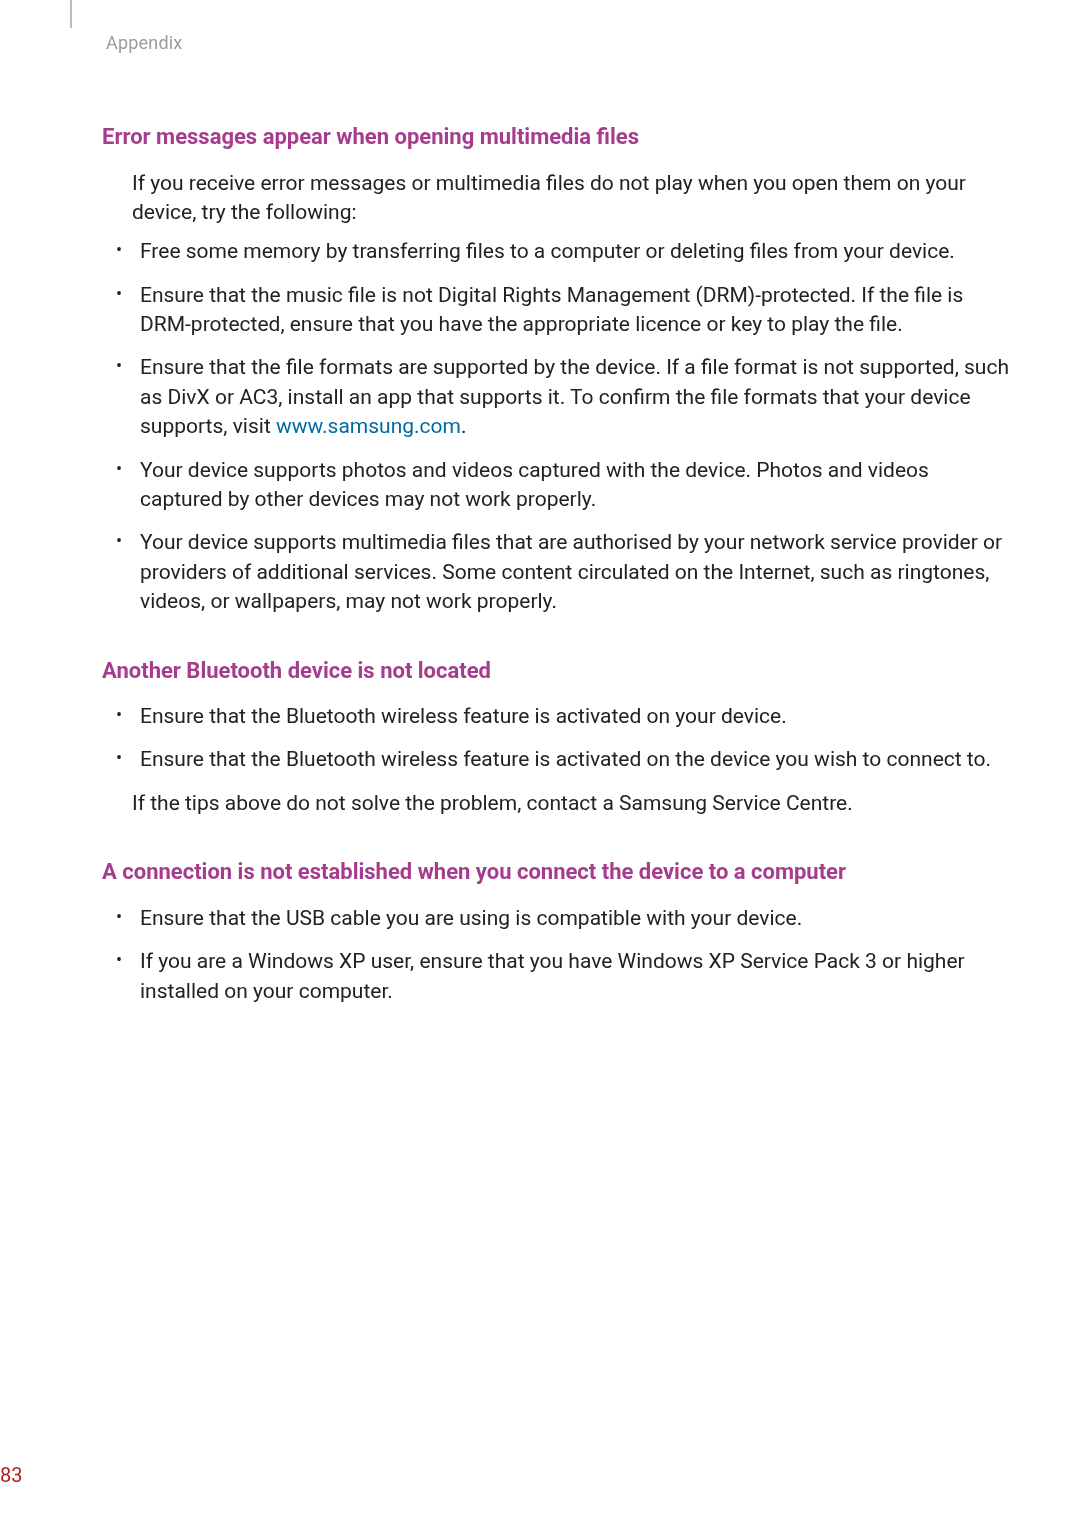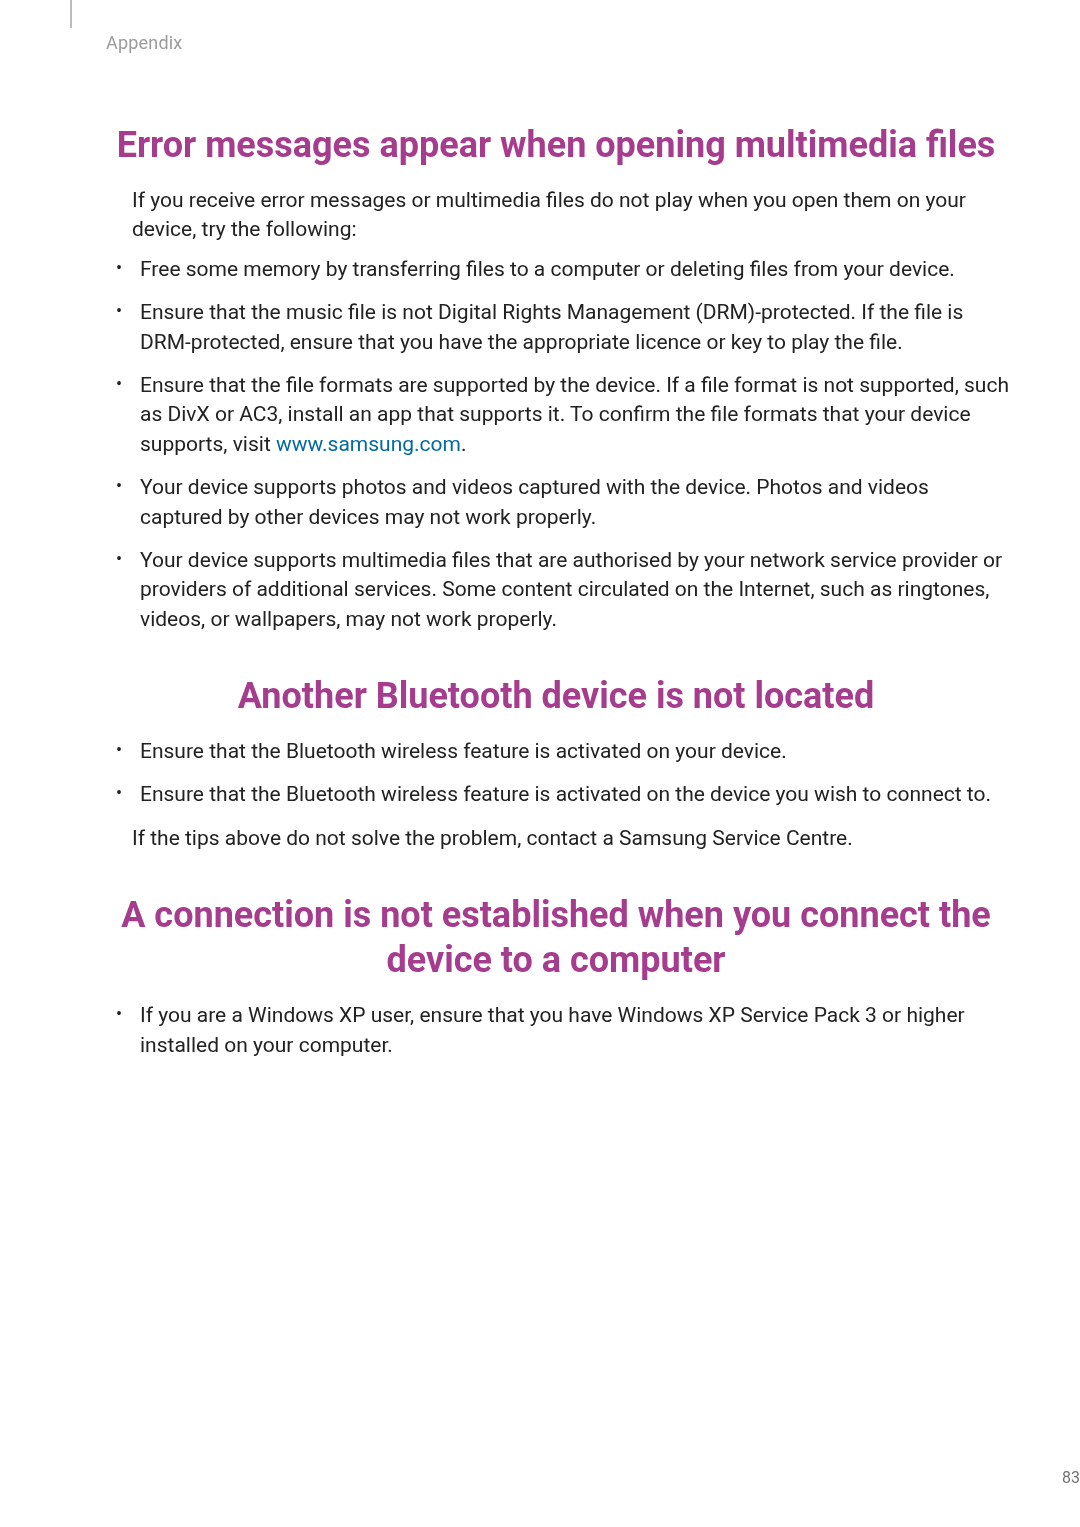--- a/index.html
+++ b/index.html
@@ -24,26 +24,25 @@
   }
   .appendix-label {
     color: #9b9b9b;
     font-size: 18px;
     margin-left: 4px;
     margin-bottom: 70px;
     letter-spacing: 0.2px;
   }
   h2.section-title {
     color: #a63c8d;
-    font-size: 36px;
+    font-size: 22px;
     font-weight: 700;
     margin-top: 40px;
     margin-bottom: 18px;
     line-height: 1.25;
-    text-align: center;
   }
   p.body {
     font-size: 21px;
     line-height: 1.4;
     color: #222;
     margin-bottom: 10px;
     margin-left: 30px;
   }
   ul.bullets {
     list-style: none;
@@ -65,23 +64,23 @@
     left: -22px;
     top: 0;
     font-size: 18px;
     color: #222;
   }
   a.link { color: #0369a1; text-decoration: none; }
   .page-number {
     position: absolute;
     bottom: 40px;
     left: 0; right: 0;
-    text-align: right;
-    font-size: 16px;
-    color: #737373;
+    text-align: left;
+    font-size: 20px;
+    color: #b91c1c;
   }
 </style>
 </head>
 <body>
 
 <div class="header-mark"></div>
 
 <div class="page">
   <div class="appendix-label">Appendix</div>
 
@@ -99,17 +98,18 @@
 
   <h2 class="section-title">Another Bluetooth device is not located</h2>
   <ul class="bullets">
     <li>Ensure that the Bluetooth wireless feature is activated on your device.</li>
     <li>Ensure that the Bluetooth wireless feature is activated on the device you wish to connect to.</li>
   </ul>
   <p class="body">If the tips above do not solve the problem, contact a Samsung Service Centre.</p>
 
   <h2 class="section-title">A connection is not established when you connect the device to a computer</h2>
   <ul class="bullets">
+    <li>Ensure that the USB cable you are using is compatible with your device.</li>
     <li>If you are a Windows XP user, ensure that you have Windows XP Service Pack 3 or higher installed on your computer.</li>
   </ul>
 </div>
 
 <div class="page-number">83</div>
 
 </body></html>

